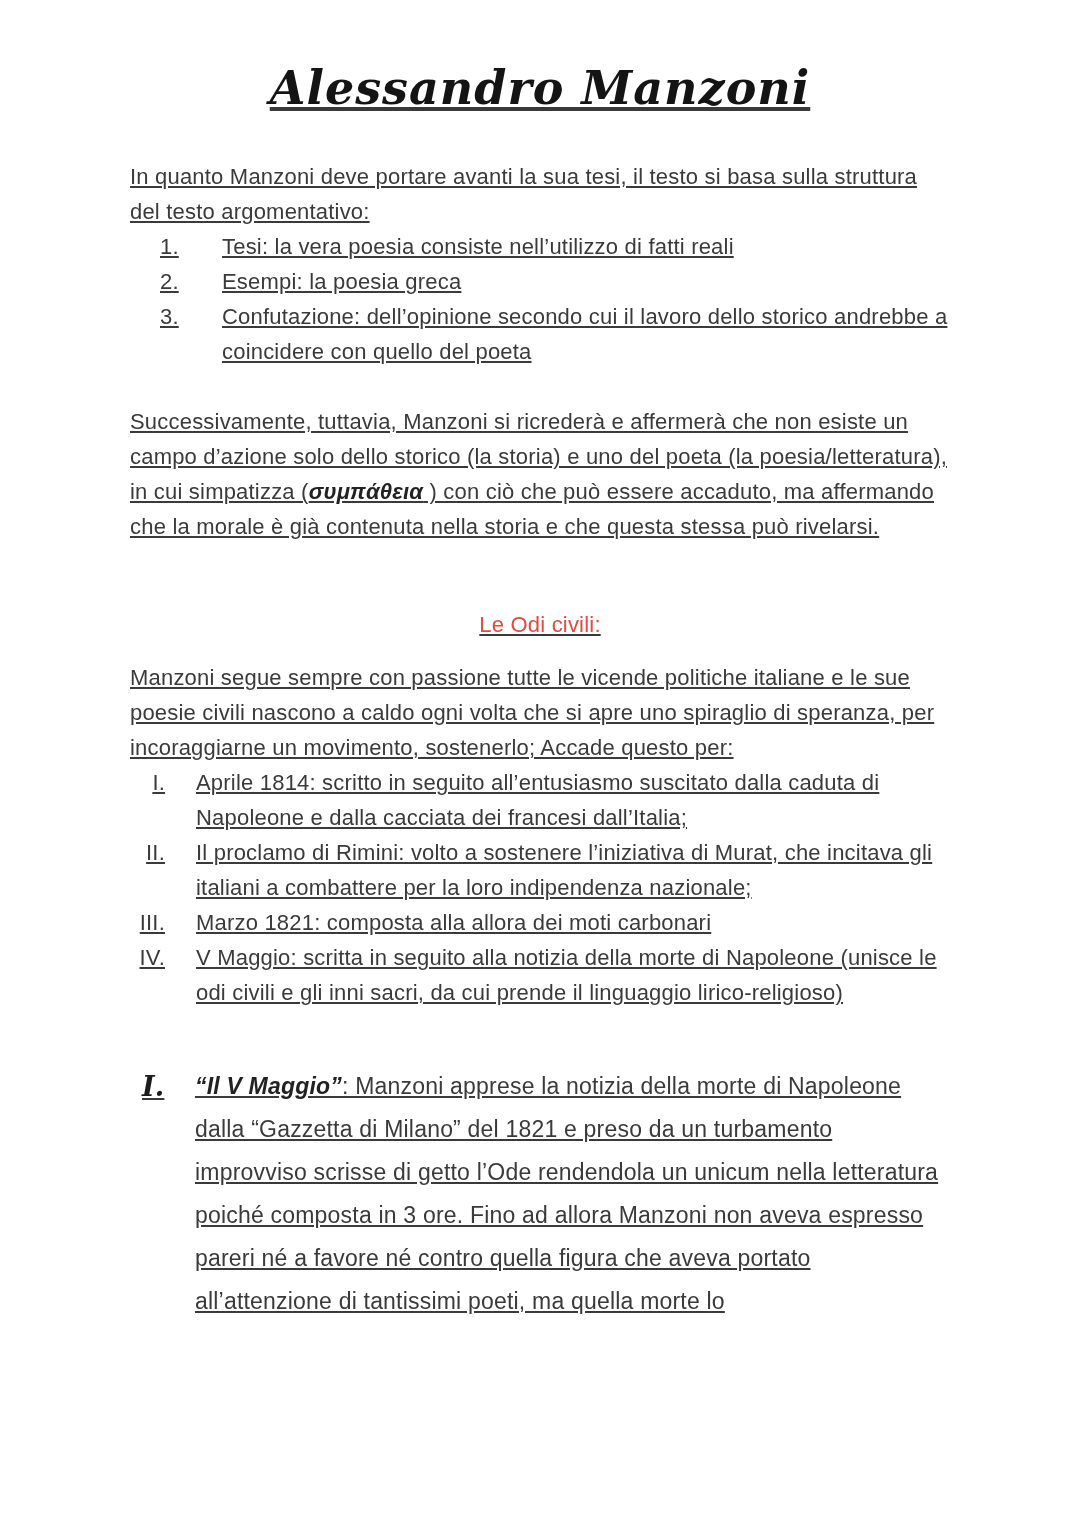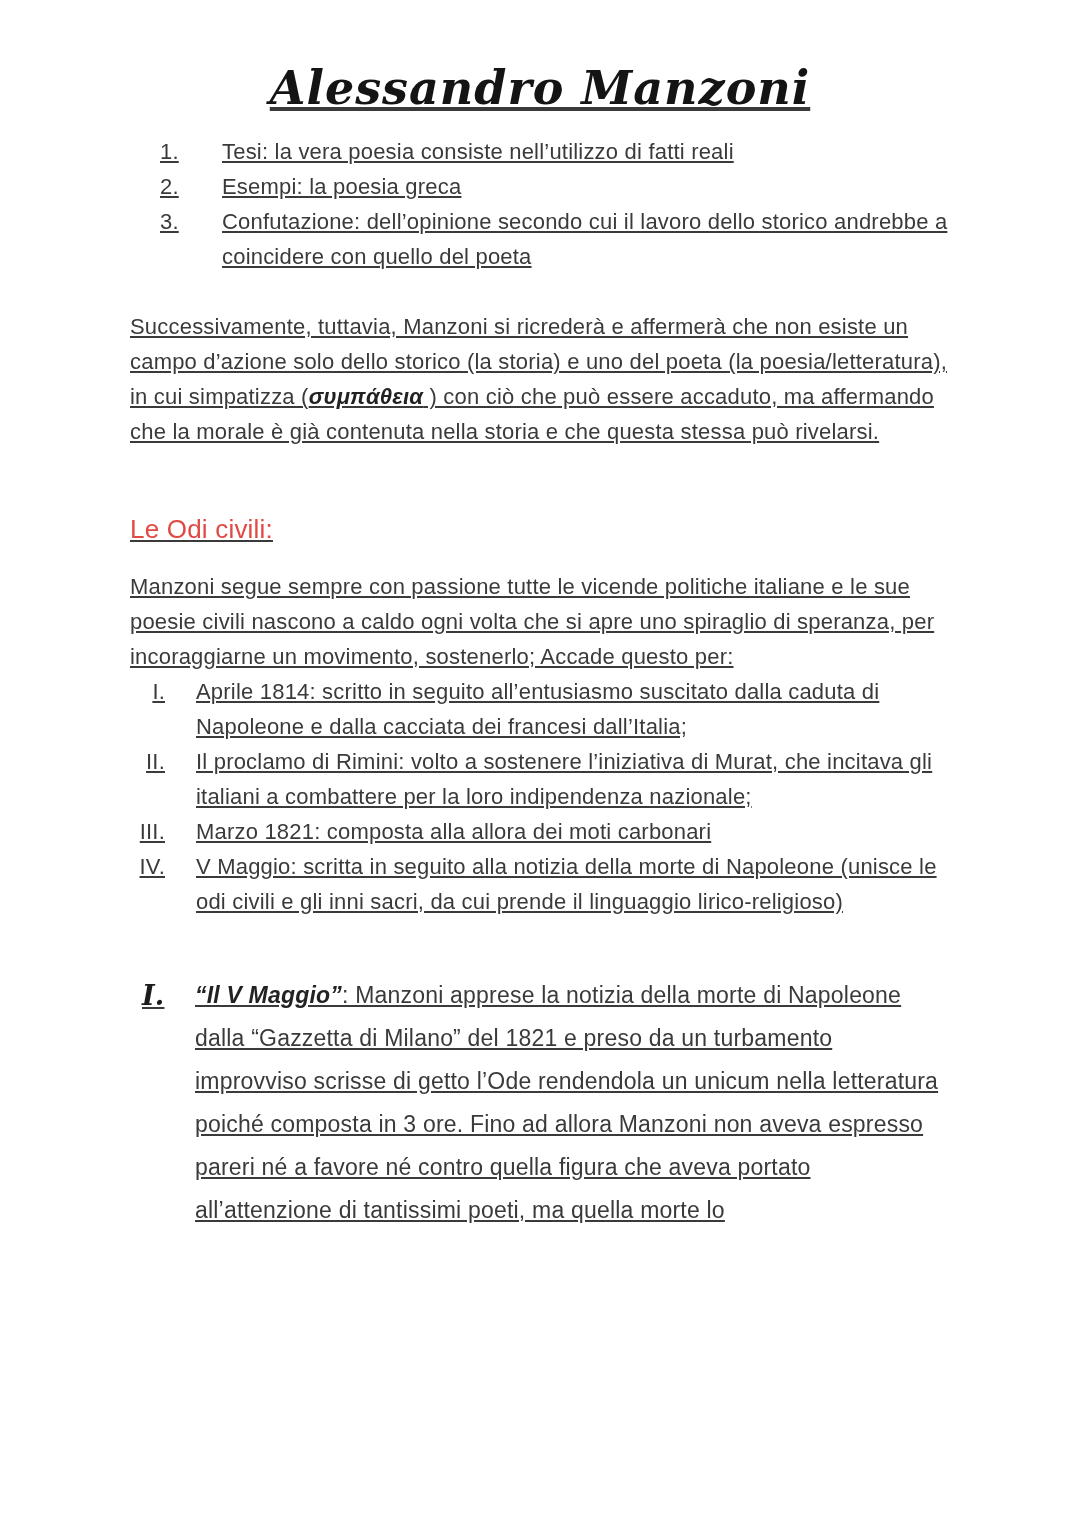--- a/index.html
+++ b/index.html
@@ -45,24 +45,25 @@
   .num-item { display: flex; }
   .num-marker {
     flex: none;
     width: 36px;
     margin-left: 30px;
     box-sizing: border-box;
   }
   .num-text { flex: 1; margin-left: 26px; }
   .section-heading {
     margin-top: 63px;
-    font-size: 26px;
+    font-size: 22px;
     font-weight: 400;
     line-height: 35px;
     color: #e04a44;
+    text-align: center;
   }
   .roman-list { margin: 0; padding: 0; }
   .roman-item { display: flex; }
   .roman-marker {
     flex: none;
     width: 35px;
     text-align: right;
     box-sizing: border-box;
   }
   .roman-text {
@@ -96,20 +97,21 @@
   .italic { font-style: italic; }
 </style>
 </head>
 <body>
 
 <div class="page">
 
   <h1 class="doc-title">Alessandro Manzoni</h1>
 
 
+  <p class="para">In quanto Manzoni deve portare avanti la sua tesi, il testo si basa sulla struttura del testo argomentativo:</p>
 
   <div class="num-list">
     <div class="num-item">
       <span class="num-marker">1.</span>
       <span class="num-text">Tesi: la vera poesia consiste nell’utilizzo di fatti reali</span>
     </div>
     <div class="num-item">
       <span class="num-marker">2.</span>
       <span class="num-text">Esempi: la poesia greca</span>
     </div>

